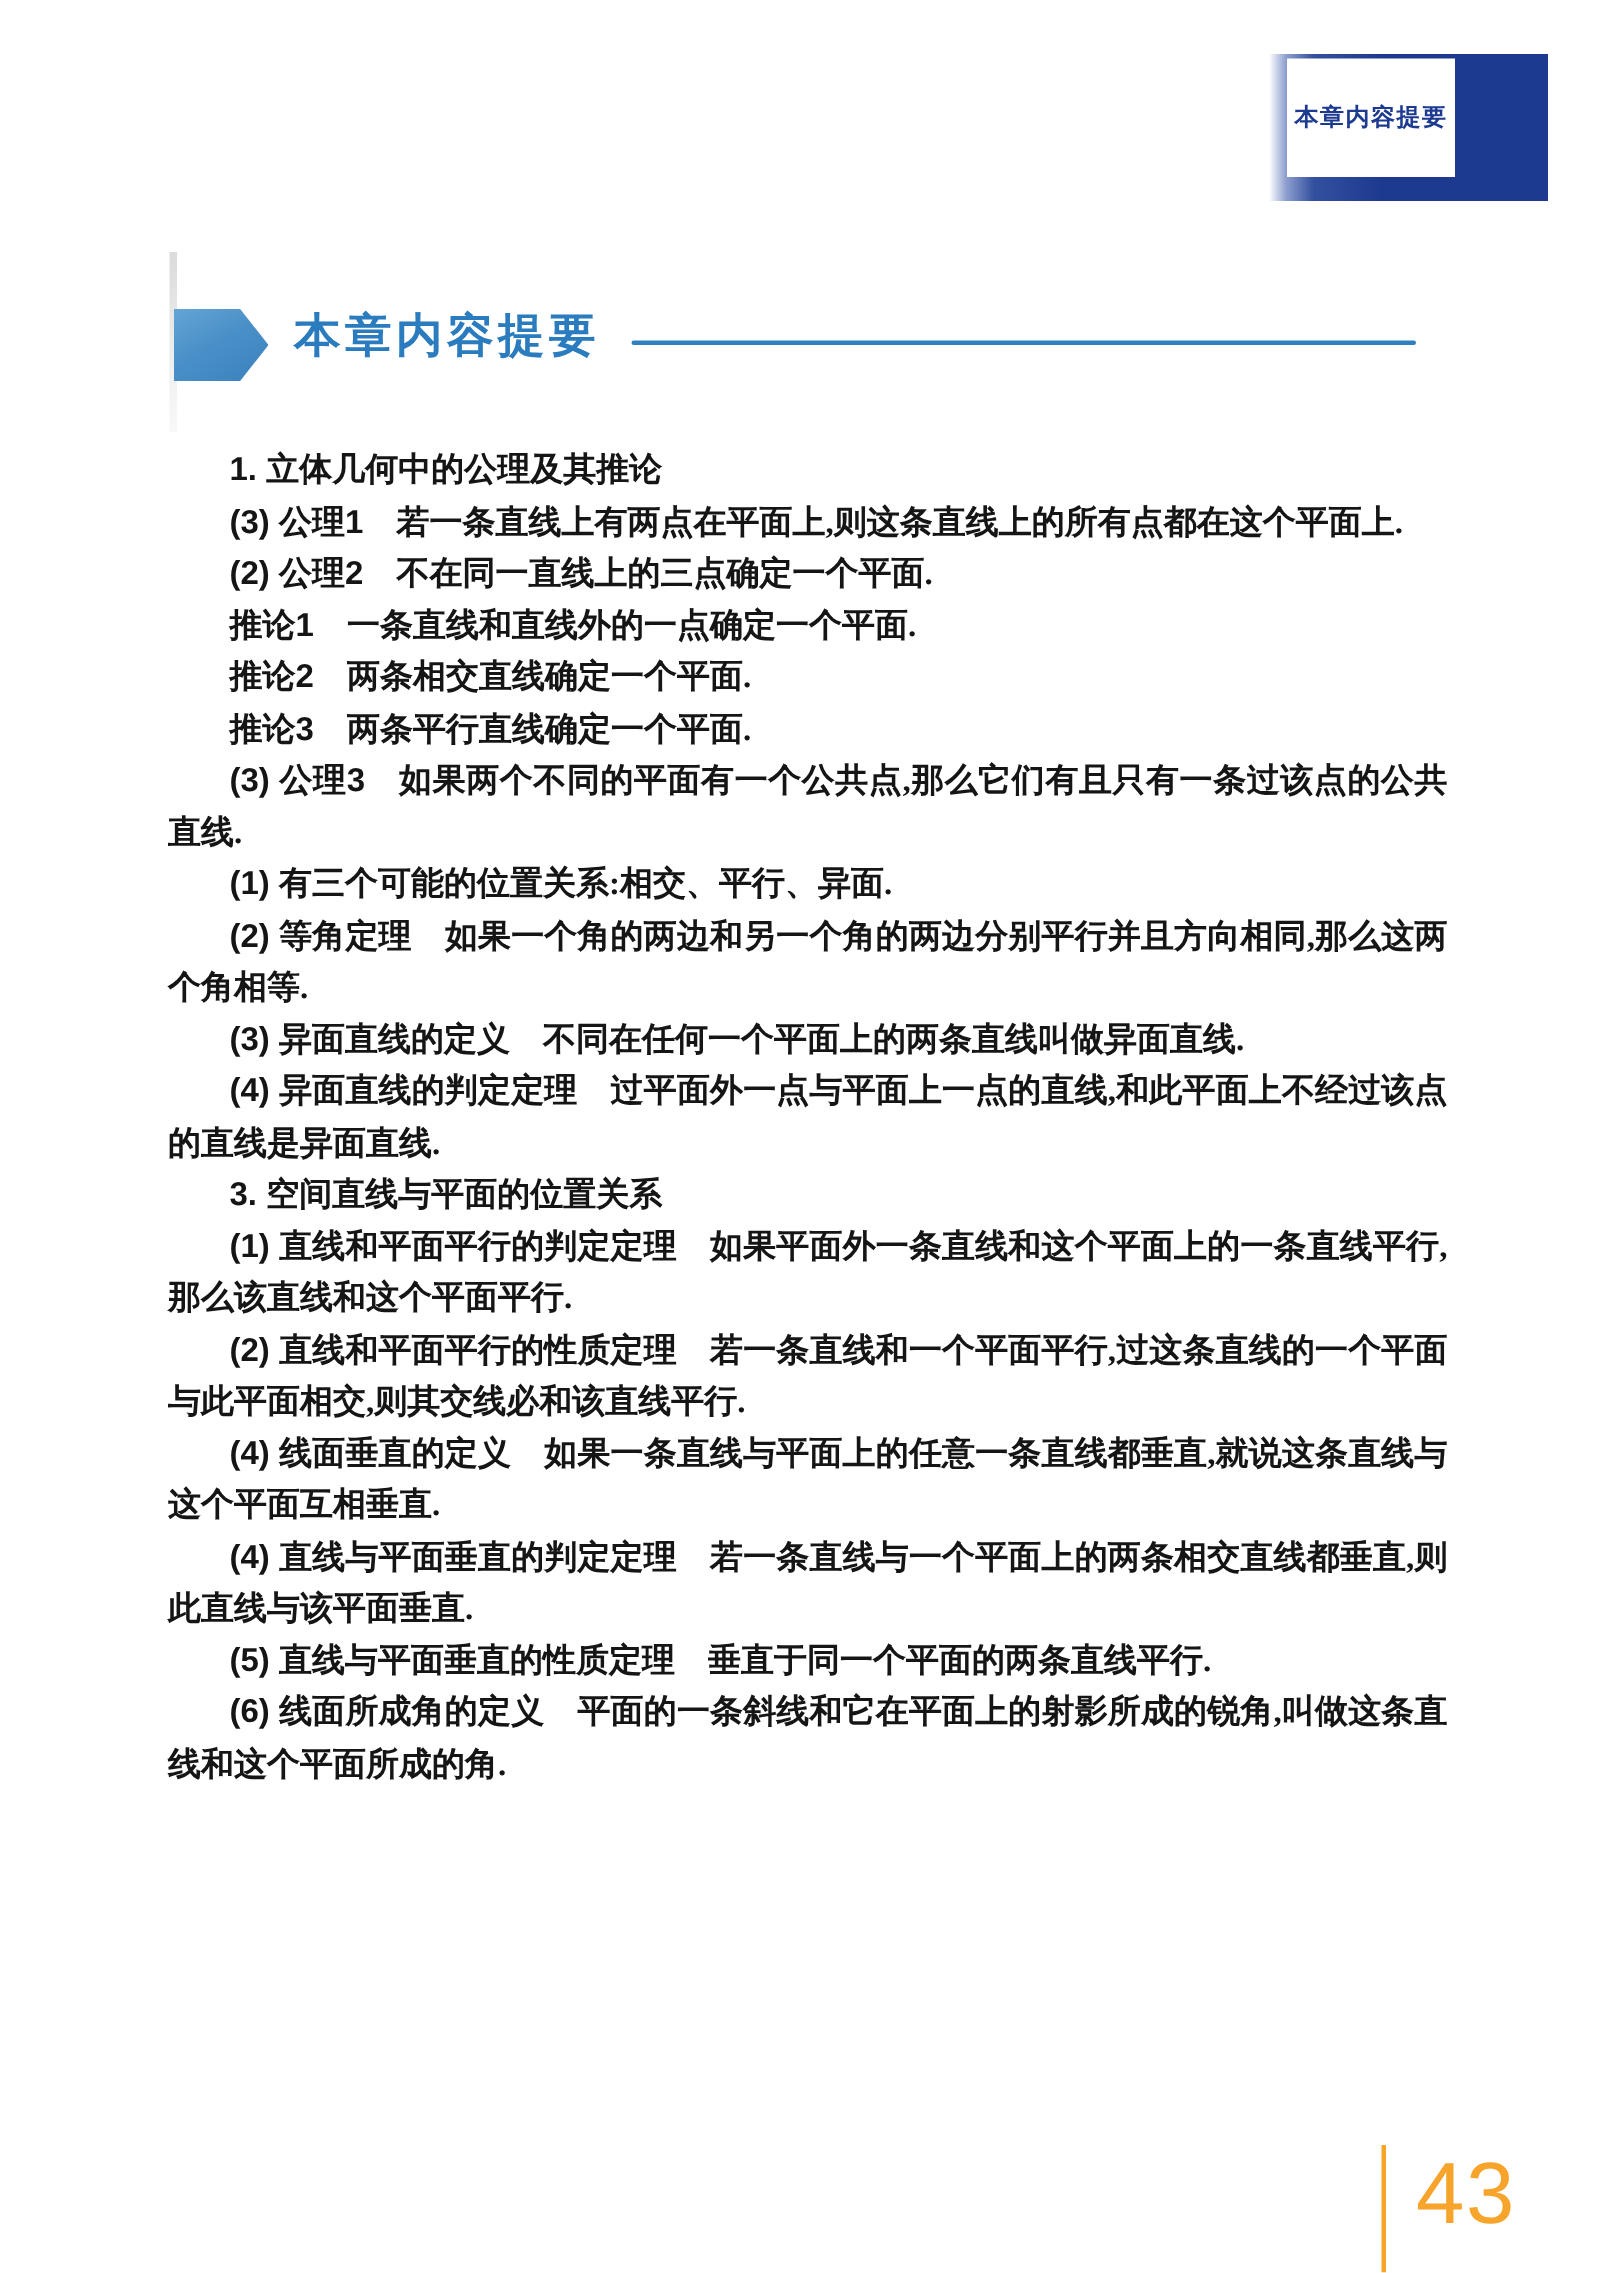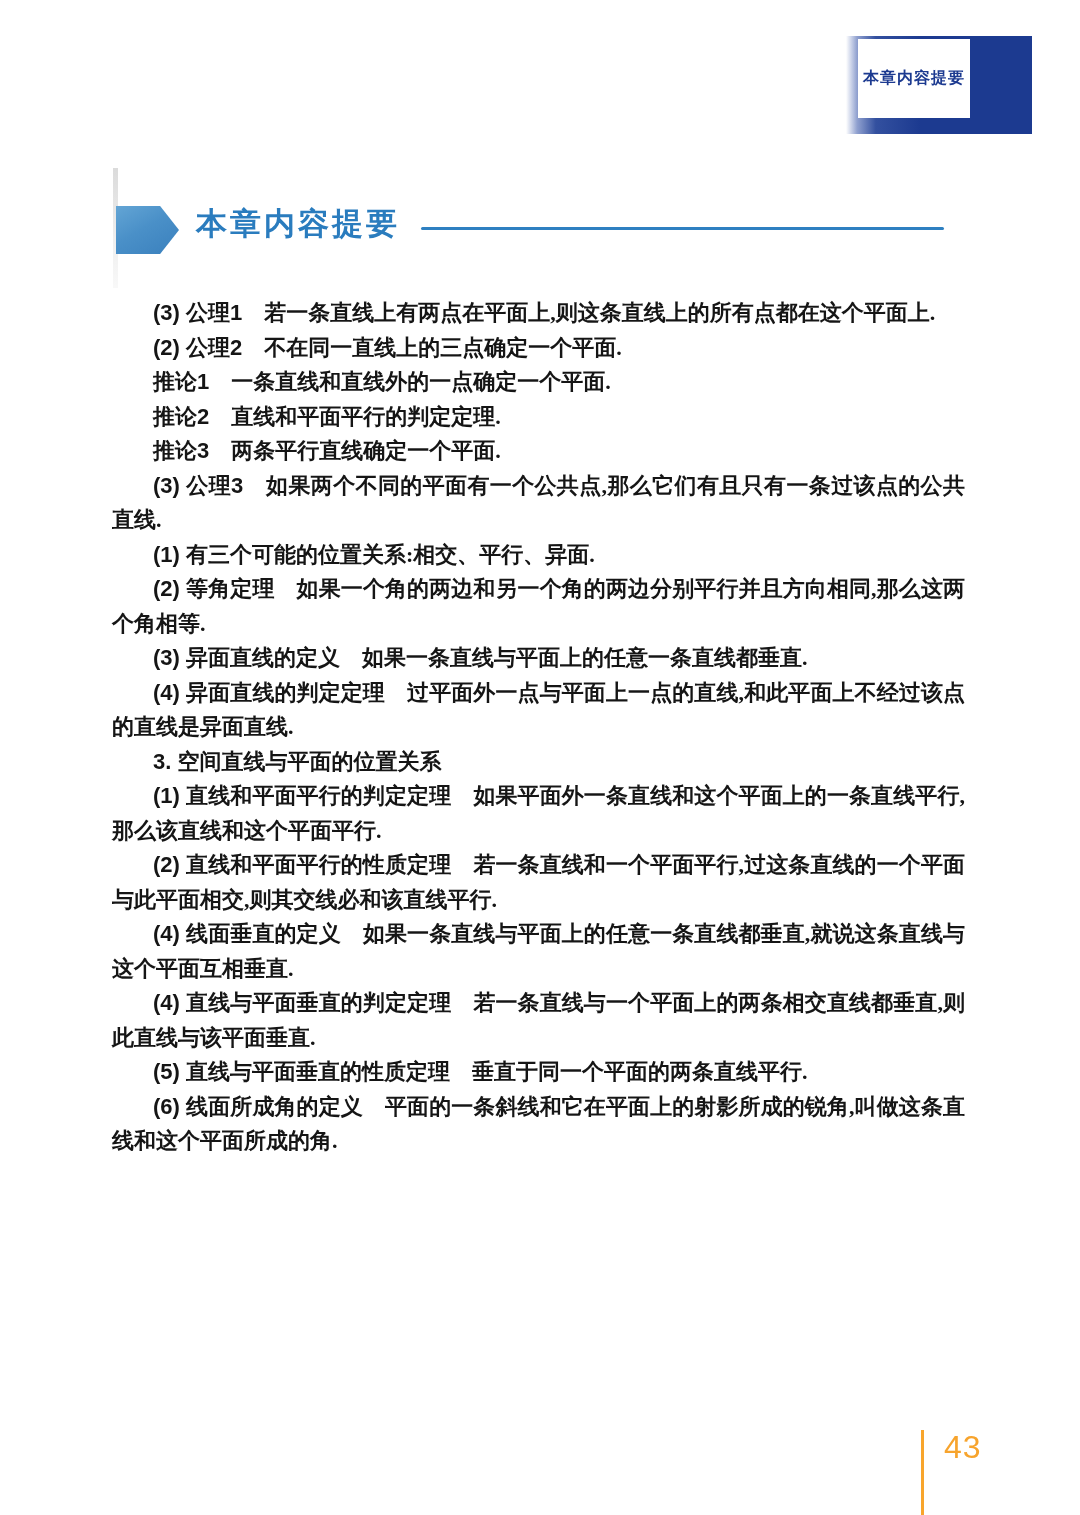--- a/index.html
+++ b/index.html
@@ -69,47 +69,48 @@
   }
 
   
   .folio-rule{
     position:absolute;left:921px;top:1430px;width:3px;height:85px;
     background:#f8a52c;
   }
   .folio-number{
     position:absolute;left:944px;top:1429px;
     font-family:"Liberation Sans","DejaVu Sans",sans-serif;
-    font-weight:400;font-size:32px;color:#f7a42d;letter-spacing:1px;
+    font-weight:400;font-size:58px;color:#f7a42d;letter-spacing:1px;
   }
 </style>
 </head>
 <body>
 
 <div class="corner-tab">
   <div class="corner-tab-inner">
     <span class="corner-tab-label">本章内容提要</span>
   </div>
 </div>
 
 <div class="left-stripe"></div>
 <div class="arrow-marker"></div>
 <div class="section-title">本章内容提要</div>
 <div class="title-rule"></div>
 
 <div class="content">
+    <p class="para"><span class="term">1. 立体几何中的公理及其推论</span></p>
     <p class="para"><span class="term">(3) 公理1　</span><span class="txt">若一条直线上有两点在平面上,则这条直线上的所有点都在这个平面上.</span></p>
     <p class="para"><span class="term">(2) 公理2　</span><span class="txt">不在同一直线上的三点确定一个平面.</span></p>
     <p class="para"><span class="term">推论1　</span><span class="txt">一条直线和直线外的一点确定一个平面.</span></p>
-    <p class="para"><span class="term">推论2　</span><span class="txt">直线和平面平行的判定定理.</span></p>
+    <p class="para"><span class="term">推论2　</span><span class="txt">两条相交直线确定一个平面.</span></p>
     <p class="para"><span class="term">推论3　</span><span class="txt">两条平行直线确定一个平面.</span></p>
     <p class="para"><span class="term">(3) 公理3　</span><span class="txt">如果两个不同的平面有一个公共点,那么它们有且只有一条过该点的公共直线.</span></p>
     <p class="para"><span class="term">(1) </span><span class="txt">有三个可能的位置关系:相交、平行、异面.</span></p>
     <p class="para"><span class="term">(2) 等角定理　</span><span class="txt">如果一个角的两边和另一个角的两边分别平行并且方向相同,那么这两个角相等.</span></p>
-    <p class="para"><span class="term">(3) 异面直线的定义　</span><span class="txt">如果一条直线与平面上的任意一条直线都垂直.</span></p>
+    <p class="para"><span class="term">(3) 异面直线的定义　</span><span class="txt">不同在任何一个平面上的两条直线叫做异面直线.</span></p>
     <p class="para"><span class="term">(4) 异面直线的判定定理　</span><span class="txt">过平面外一点与平面上一点的直线,和此平面上不经过该点的直线是异面直线.</span></p>
     <p class="para"><span class="term">3. 空间直线与平面的位置关系</span></p>
     <p class="para"><span class="term">(1) 直线和平面平行的判定定理　</span><span class="txt">如果平面外一条直线和这个平面上的一条直线平行,那么该直线和这个平面平行.</span></p>
     <p class="para"><span class="term">(2) 直线和平面平行的性质定理　</span><span class="txt">若一条直线和一个平面平行,过这条直线的一个平面与此平面相交,则其交线必和该直线平行.</span></p>
     <p class="para"><span class="term">(4) 线面垂直的定义　</span><span class="txt">如果一条直线与平面上的任意一条直线都垂直,就说这条直线与这个平面互相垂直.</span></p>
     <p class="para"><span class="term">(4) 直线与平面垂直的判定定理　</span><span class="txt">若一条直线与一个平面上的两条相交直线都垂直,则此直线与该平面垂直.</span></p>
     <p class="para"><span class="term">(5) 直线与平面垂直的性质定理　</span><span class="txt">垂直于同一个平面的两条直线平行.</span></p>
     <p class="para"><span class="term">(6) 线面所成角的定义　</span><span class="txt">平面的一条斜线和它在平面上的射影所成的锐角,叫做这条直线和这个平面所成的角.</span></p>
   </div>
 

